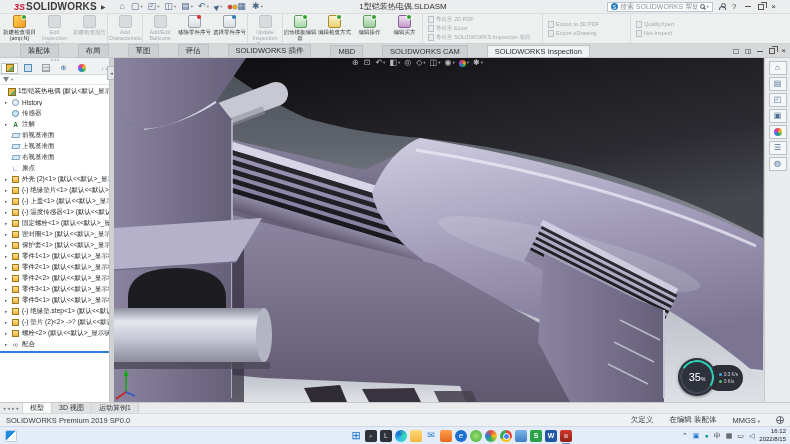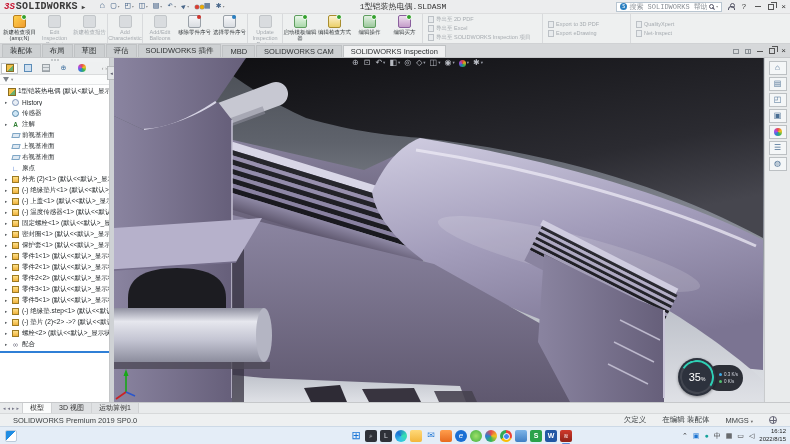--- a/index.html
+++ b/index.html
@@ -1,21 +1,21 @@
 <!DOCTYPE html>
 <html><head>
 <meta charset="utf-8">
 <style>
   html,body{margin:0;padding:0;background:#9aa0a6;}
   *{box-sizing:border-box;}
   .screen{width:790px;height:444px;position:relative;font-family:"Liberation Sans",sans-serif;
     background:#eef0f1;overflow:hidden;cursor:default;-webkit-font-smoothing:antialiased;}
   
-  .titlebar{display:flex;align-items:center;height:14px;padding:0 4px;font-size:8px;
-    background:#ecedee;border-bottom:1px solid #dcddde;position:relative;font-family:Liberation Mono, monospace;}
+  .titlebar{display:flex;align-items:center;height:14px;padding:0 14px;font-size:8px;
+    background:#ecedee;border-bottom:1px solid #dcddde;position:relative;}
   .logo{display:flex;align-items:center;gap:1px;flex:none;}
   .logo3s{color:#c8102e;font-style:italic;font-weight:bold;font-size:9px;}
   .logotxt{font-weight:bold;font-size:10px;color:#3a3a3a;letter-spacing:.2px;}
   .logoarrow{font-size:6px;color:#444;margin-left:3px;}
   .qat{display:flex;align-items:center;gap:5px;margin-left:14px;}
   .qbtn{display:flex;align-items:center;gap:1px;}
   .qglyph{font-size:9px;color:#49678a;line-height:1;}
   .qglyph.rot{display:inline-block;transform:rotate(-40deg);font-size:7px;}
   .qglyph.stoplight{width:4px;height:4px;border-radius:50%;background:#e03c31;
     box-shadow:0 0 0 .5px #999, 5px 0 0 #eead00, 5px 0 0 .5px #999;}
@@ -62,21 +62,21 @@
   .ric-m3::after{content:"";position:absolute;right:-2px;top:-2px;width:4px;height:4px;border-radius:50%;background:#33a02c;border:1px solid #fff;}
   .rlabel{display:block;width:34px;overflow:hidden;max-height:15px;}
   .exp-col{display:flex;flex-direction:column;justify-content:center;gap:2px;padding:2px 5px;
     border-left:1px solid #d8dadc;font-size:5.5px;color:#a6abb0;flex:none;}
   .exp-row{display:flex;align-items:center;gap:2px;height:7px;white-space:nowrap;}
   .exp-ic{width:6px;height:7px;border:1px solid #bcc1c6;background:#e8ebed;flex:none;}
   
   .cmtabs{height:14px;background:#d6d8da;display:flex;align-items:flex-end;padding:0 0 0 2px;gap:1px;
     border-bottom:1px solid #c5c7c9;position:relative;}
   .cmtab{font-size:7.5px;color:#2f3234;background:#cdd0d2;border:1px solid #bfc2c4;border-bottom:none;
-    padding:1px 7px;white-space:nowrap;}
+    padding:1px 7px;white-space:nowrap;margin-left:18px;}
   .cmtab.active{background:#f0f1f2;}
   .docwin{position:absolute;right:4px;top:3px;display:flex;gap:6px;align-items:center;color:#7d8288;}
   .pane-sq{width:6px;height:5px;border:1px solid #8a8f94;display:inline-block;}
   .pane-sq.split::before{content:"";display:block;width:2px;height:100%;border-right:1px solid #8a8f94;}
   
   .main{display:flex;height:344px;}
   .panel{width:110px;background:#fff;display:flex;flex-direction:column;border-right:1px solid #c4c6c8;flex:none;}
   .grip{height:4px;display:flex;justify-content:center;align-items:center;background:#eff1f2;gap:1px;}
   .grip i{width:2px;height:2px;border-radius:50%;background:#b6babd;}
   .ptabs{height:13px;display:flex;align-items:center;background:#eef0f1;border-bottom:1px solid #d9dbdc;padding:0 1px;gap:1px;}
@@ -141,21 +141,21 @@
     background:conic-gradient(#e84a4a,#f2c11e,#35b558,#2a7fd4,#b04ae8,#e84a4a);}
   
   .doctabs{height:11px;background:#e9ebec;border-top:1px solid #c6c8ca;display:flex;align-items:stretch;
     font-size:7px;color:#333;}
   .dnav{display:flex;align-items:center;gap:2px;padding:0 3px;border-right:1px solid #cfd1d3;}
   .dnav span{font-size:5px;color:#778;}
   .dtab{display:flex;align-items:center;padding:0 7px;border-right:1px solid #cfd1d3;background:#dfe1e3;white-space:nowrap;}
   .dtab.active{background:#fbfcfc;}
   
   .status{height:13px;display:flex;align-items:center;background:#eef0f1;font-size:7.5px;color:#3c4043;
-    padding:0 13px;border-top:1px solid #d7d9da;}
+    padding:0 6px;border-top:1px solid #d7d9da;}
   .st-right{margin-left:auto;display:flex;align-items:center;gap:16px;}
   .st-caret{font-size:4.5px;color:#666;margin-left:2px;}
   .globe{width:8px;height:8px;border:1px solid #667;border-radius:50%;position:relative;display:inline-block;}
   .globe::before{content:"";position:absolute;left:50%;top:0;bottom:0;width:0;border-left:1px solid #667;}
   .globe::after{content:"";position:absolute;top:50%;left:0;right:0;height:0;border-top:1px solid #667;}
   
   .taskbar{height:18px;background:#e4edf7;position:relative;display:flex;align-items:center;border-top:1px solid #cdd9e6;}
   .tb-widgets{position:absolute;left:5px;width:12px;height:12px;border-radius:2px;
     background:linear-gradient(135deg,#1e8ce3 50%,#ffffff 50%);border:1px solid #bccbdb;}
   .tb-apps{position:absolute;left:350px;display:flex;gap:3px;align-items:center;}

